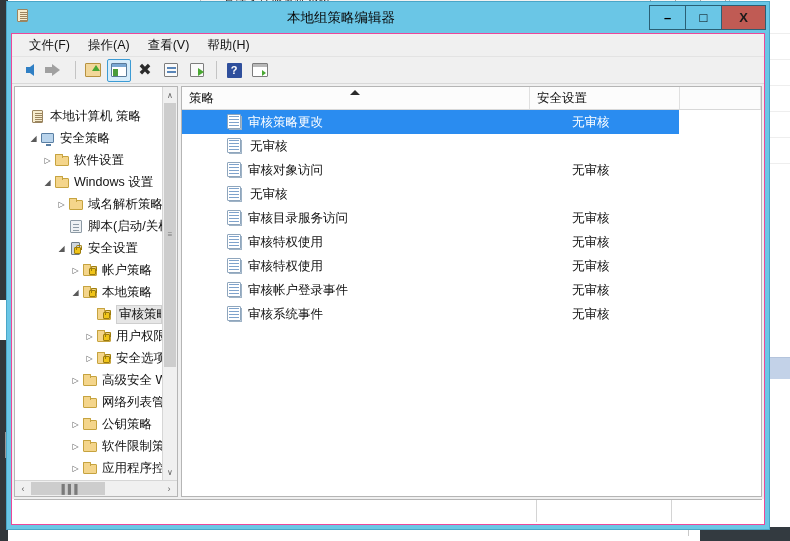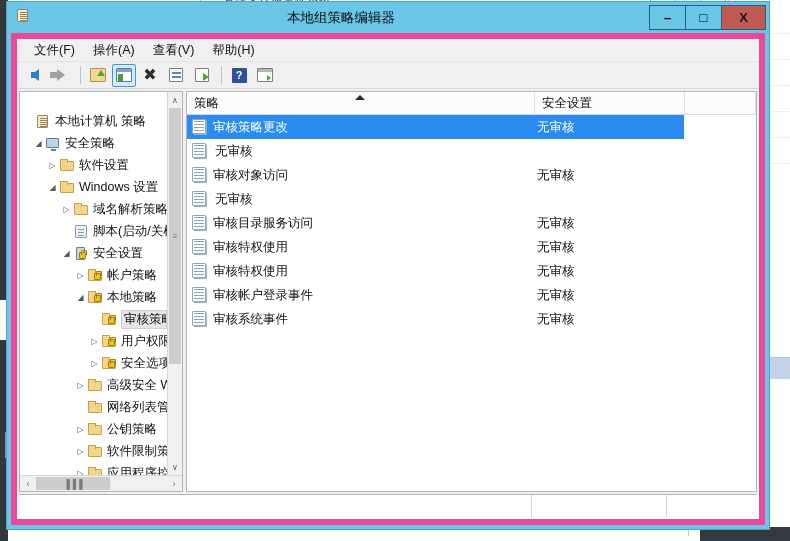--- a/index.html
+++ b/index.html
@@ -145,21 +145,21 @@
     width: 45px;
     background: #c05b54;
     color: #1a1a1a;
   }
 
   
   .client {
     flex: 1;
     background: #f0f0f0;
     margin: 0 4px 4px 4px;
-    border: 6px solid #ec4899;
+    border: 1px solid #ec4899;
     display: flex;
     flex-direction: column;
     min-height: 0;
     background: #ffffff;
   }
 
   
   .menubar {
     height: 23px; flex: 0 0 23px;
     background: #f0f0f0;
@@ -346,20 +346,21 @@
     border-right: 5px solid transparent;
     border-bottom: 5px solid #2b2b2b;
   }
   .list-body { flex: 1; overflow: hidden; }
   .list-row {
     height: 24px;
     display: flex;
     align-items: center;
     font-size: 12.5px;
     color: #111;
+    padding-left: 40px;
   }
   .list-row.selected {
     background: #2a8cf0;
     color: #ffffff;
     width: 497px;
   }
   .lr-icon {
     width: 16px; height: 16px;
     flex: 0 0 16px;
     margin: 0 5px 0 5px;

